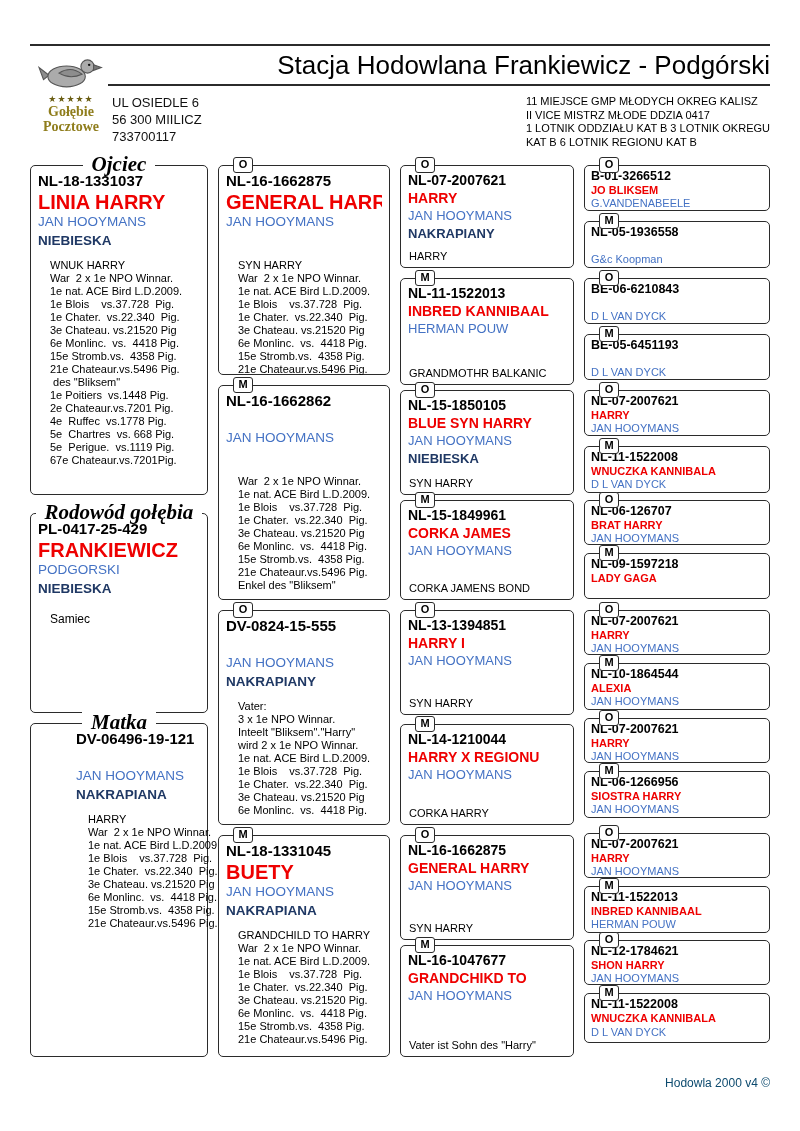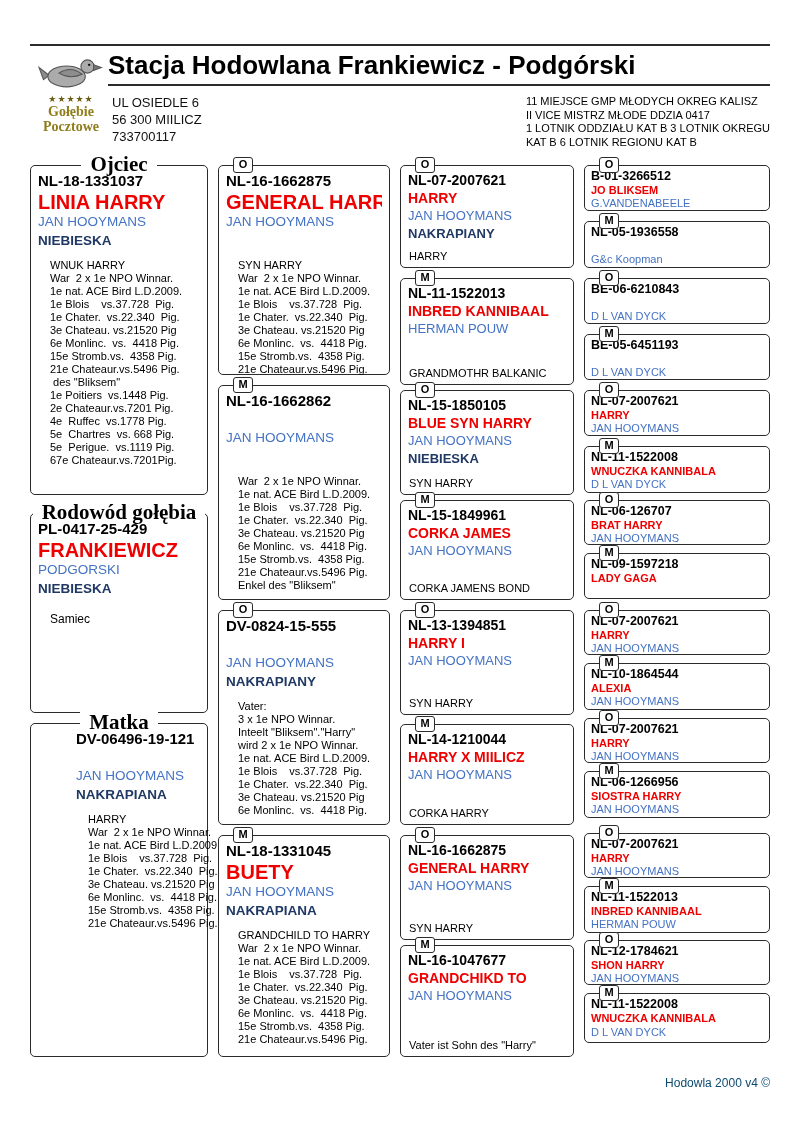--- a/index.html
+++ b/index.html
@@ -8,31 +8,31 @@
   .page { position:relative; width:800px; height:1131px; background:#fff; overflow:hidden; }
 
   .topline { position:absolute; left:30px; right:30px; top:44px; border-top:2px solid #2b2b2b; }
 
   .logo { position:absolute; left:32px; top:50px; width:78px; text-align:center; }
   .logo svg { width:66px; height:44px; display:block; margin:0 auto; }
   .logo .stars { color:#6b5e14; font-size:9px; letter-spacing:1px; line-height:10px; }
   .logo .word { color:#8f7d1c; font-weight:bold; font-size:14px; line-height:15px; font-family:"Liberation Serif", serif; }
 
   .titleblock { position:absolute; left:108px; right:30px; top:50px; }
-  .title { font-size:26px; font-weight:bold; text-align:left; white-space:nowrap; }
+  .title { font-size:26px; font-weight:normal; text-align:right; white-space:nowrap; }
   .titleline { border-bottom:2px solid #2b2b2b; margin-top:3px; }
 
   .address { position:absolute; left:112px; top:94px; font-size:13px; line-height:17px; color:#111; }
   .achievements { position:absolute; right:30px; top:95px; font-size:11px; line-height:13.5px; text-align:left; color:#000; }
 
   .pbox { position:absolute; border:1.5px solid #2b2b2b; border-radius:5px; background:#fff; padding:6px 7px; }
   .sex-tab { position:absolute; top:-9px; left:14px; width:20px; height:16px; border:1.5px solid #2b2b2b;
              border-radius:3px; background:#fff; font-size:11px; font-weight:bold; text-align:center; line-height:13px; }
   .section-tab { position:absolute; top:-14px; left:0; right:0; text-align:center; }
-  .section-tab span { background:#fff; padding:0 9px; font-family:"Liberation Serif", serif; font-weight:bold; font-size:21px; }
+  .section-tab span { background:#fff; padding:0 9px; font-family:"Liberation Serif", serif; font-weight:bold; font-size:21px;font-style:italic; }
 
   .pline { white-space:pre; overflow:hidden; }
   .ring   { font-size:15px; font-weight:bold; color:#000; min-height:19px; }
   .bname  { font-size:20px; font-weight:bold; color:var(--red); min-height:19px; }
   .owner  { font-size:13.5px; color:var(--blue); min-height:19px; }
   .pcolor { font-size:13.5px; font-weight:bold; color:var(--navy); min-height:19px; }
   .details { font-size:11px; line-height:13px; color:#000; white-space:pre; margin-top:7px;margin-left:12px; }
   .gen1sub .details { margin-top:13px; font-size:12px; }
 
   .gen3 .ring { font-size:14px; min-height:18px; }
@@ -236,21 +236,21 @@
       <div class="sex-tab">O</div>
       <div class="pline ring">NL-13-1394851</div>
       <div class="pline bname">HARRY I</div>
       <div class="pline owner">JAN HOOYMANS</div>
       <div class="pline pcolor"></div>
       <div class="note">SYN HARRY</div>
     </div>
     <div class="pbox gen3" style="left: 400px; width: 174px; top: 724px; height: 101px;">
       <div class="sex-tab">M</div>
       <div class="pline ring">NL-14-1210044</div>
-      <div class="pline bname">HARRY X MIILICZ</div>
+      <div class="pline bname">HARRY X REGIONU</div>
       <div class="pline owner">JAN HOOYMANS</div>
       <div class="pline pcolor"></div>
       <div class="note">CORKA HARRY</div>
     </div>
     <div class="pbox gen3" style="left: 400px; width: 174px; top: 835px; height: 105px;">
       <div class="sex-tab">O</div>
       <div class="pline ring">NL-16-1662875</div>
       <div class="pline bname">GENERAL HARRY</div>
       <div class="pline owner">JAN HOOYMANS</div>
       <div class="pline pcolor"></div>

